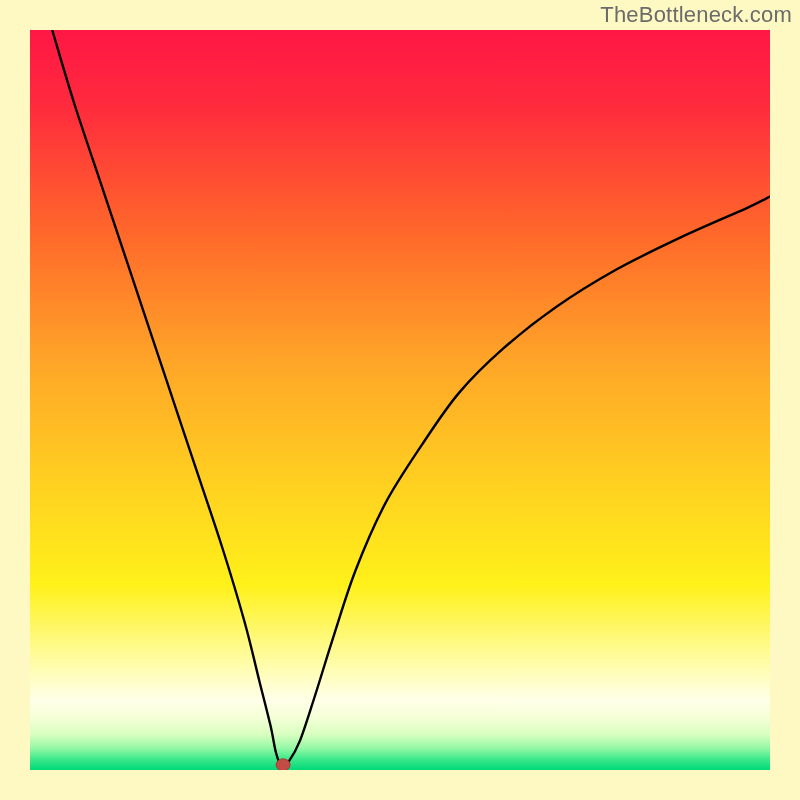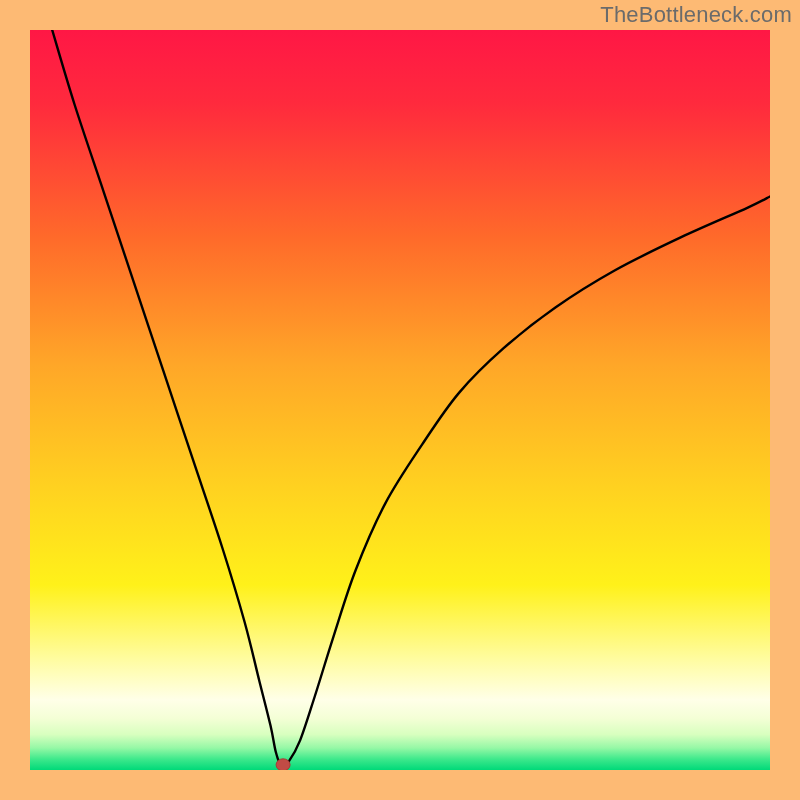--- a/index.html
+++ b/index.html
@@ -8,21 +8,21 @@
     width: 800px;
     height: 800px;
     background: #000;
     overflow: hidden;
     font-family: Arial, Helvetica, sans-serif;
   }
   .stage {
     position: relative;
     width: 800px;
     height: 800px;
-    background: #fdba74;
+    background: #fef9c3;
   }
   .watermark {
     position: absolute;
     top: 2px;
     right: 8px;
     color: #6b6b6b;
     font-size: 22px;
     font-weight: 400;
     letter-spacing: 0.2px;
     z-index: 5;

